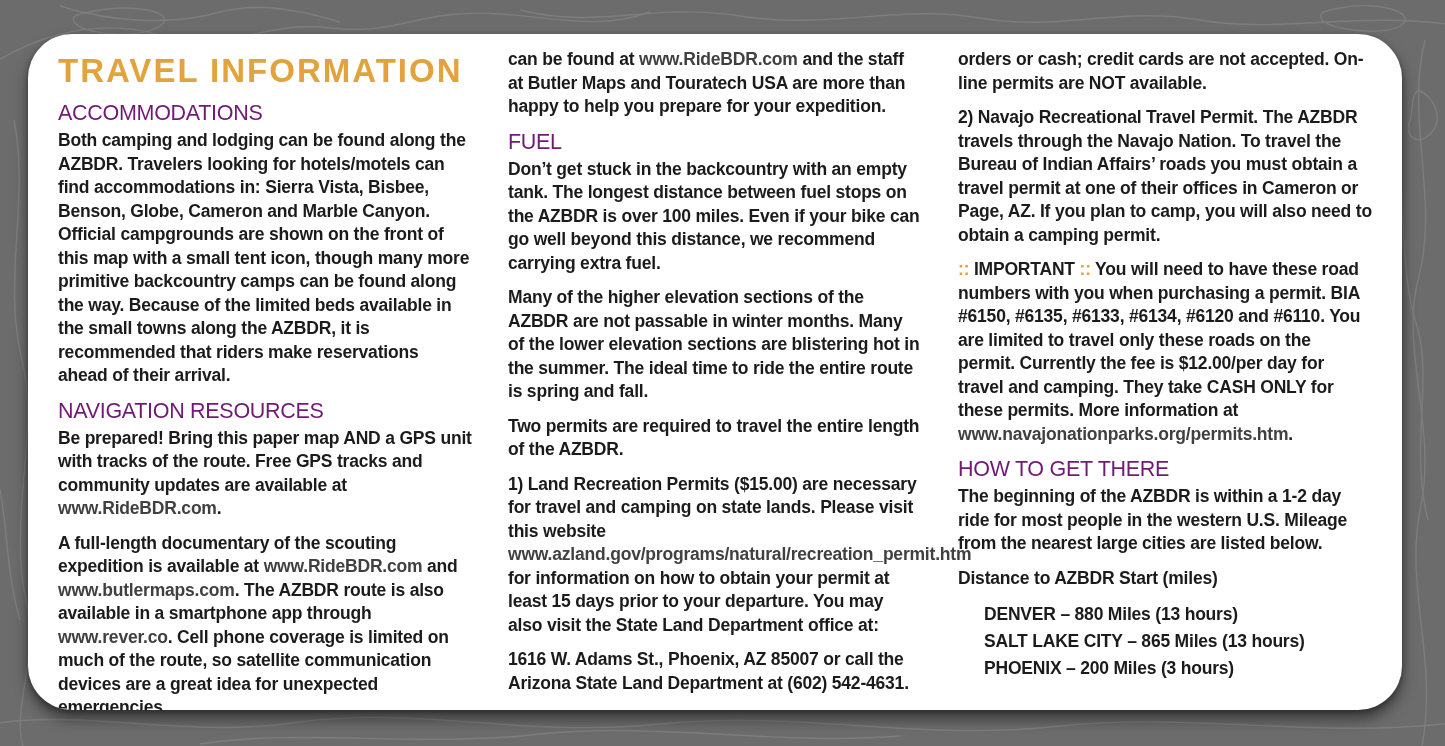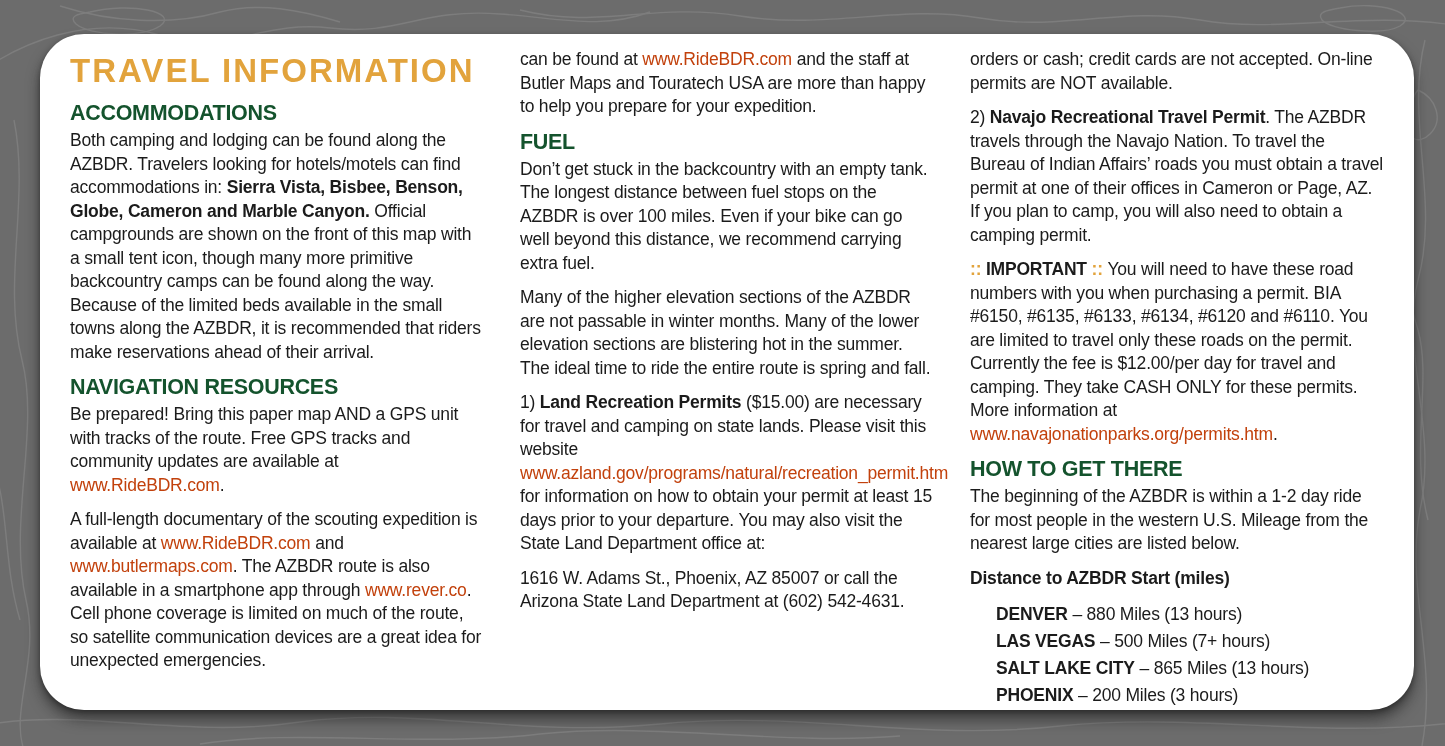--- a/index.html
+++ b/index.html
@@ -6,21 +6,21 @@
     margin: 0; padding: 0;
     width: 1445px; height: 746px;
     background: #6c6c6c;
     overflow: hidden;
     font-family: "Liberation Sans", sans-serif;
   }
   .stage { position: relative; width: 1445px; height: 746px; }
   svg.topo { position: absolute; inset: 0; display: block; }
   .card {
     position: absolute;
-    left: 40px; top: 34px;
+    left: 28px; top: 34px;
     width: 1374px; height: 676px;
     background: #ffffff;
     border-radius: 44px;
     box-shadow: 0 9px 14px rgba(20,20,20,0.55), 0 2px 5px rgba(0,0,0,0.35);
     box-sizing: border-box;
     padding: 14px 30px 8px 30px;
     display: flex;
     gap: 36px;
     overflow: hidden;
   }
@@ -28,42 +28,42 @@
   .title {
     font-size: 33px;
     font-weight: bold;
     letter-spacing: 2px;
     color: #e2a33c;
     margin: 4px 0 10px 0;
     white-space: nowrap;
   }
   .heading {
     font-size: 21.5px;
-    font-weight: bold;
-    color: #14532d;
+    font-weight: normal;
+    color: #701a75;
     letter-spacing: -0.3px;
     margin: 11px 0 3px 0;
   }
   .para {
     font-size: 17.5px;
     line-height: 23.5px;
     letter-spacing: -0.2px;
     color: #1b1b1b;
     margin: 0 0 11px 0;
   }
   .list-line {
     font-size: 17.5px;
     line-height: 27px;
     letter-spacing: -0.2px;
     color: #1b1b1b;
     padding-left: 26px;
   }
-  .s-n { font-weight: normal; }
+  .s-n { font-weight: bold; }
   .s-b { font-weight: bold; }
-  .s-a { font-weight: normal; color: #c2410c; }
+  .s-a { font-weight: bold; color: #404040; }
   .s-ab { font-weight: bold; color: #e2a33c; }
 </style>
 </head>
 <body>
 
 <div class="stage">
 
   <svg class="topo" width="1445" height="746" viewBox="0 0 1445 746" fill="none" stroke="#838383" stroke-width="1.4" opacity="0.75">
     <path d="M-30,80 C20,40 90,15 160,35 C230,55 260,20 330,28 C400,36 420,8 500,14 C560,18 600,30 650,12"></path>
     <path d="M520,10 C600,30 650,2 740,16 C830,30 900,4 980,18 C1060,32 1120,6 1200,20 C1280,34 1360,10 1460,26"></path>
@@ -86,33 +86,33 @@
         <div class="para"><span class="s-n">Both camping and lodging can be found along the AZBDR. Travelers looking for hotels/motels can find accommodations in: </span><span class="s-b">Sierra Vista, Bisbee, Benson, Globe, Cameron and Marble Canyon.</span><span class="s-n"> Official campgrounds are shown on the front of this map with a small tent icon, though many more primitive backcountry camps can be found along the way. Because of the limited beds available in the small towns along the AZBDR, it is recommended that riders make reservations ahead of their arrival.</span></div>
         <div class="heading">NAVIGATION RESOURCES</div>
         <div class="para"><span class="s-n">Be prepared! Bring this paper map AND a GPS unit with tracks of the route. Free GPS tracks and community updates are available at </span><span class="s-a">www.RideBDR.com</span><span class="s-n">.</span></div>
         <div class="para"><span class="s-n">A full-length documentary of the scouting expedition is available at </span><span class="s-a">www.RideBDR.com</span><span class="s-n"> and </span><span class="s-a">www.butlermaps.com</span><span class="s-n">. The AZBDR route is also available in a smartphone app through </span><span class="s-a">www.rever.co</span><span class="s-n">. Cell phone coverage is limited on much of the route, so satellite communication devices are a great idea for unexpected emergencies.</span></div>
       </div>
     <div class="col">
         <div class="para"><span class="s-n">can be found at </span><span class="s-a">www.RideBDR.com</span><span class="s-n"> and the staff at Butler Maps and Touratech USA are more than happy to help you prepare for your expedition.</span></div>
         <div class="heading">FUEL</div>
         <div class="para"><span class="s-n">Don’t get stuck in the backcountry with an empty tank. The longest distance between fuel stops on the AZBDR is over 100 miles. Even if your bike can go well beyond this distance, we recommend carrying extra fuel.</span></div>
         <div class="para"><span class="s-n">Many of the higher elevation sections of the AZBDR are not passable in winter months. Many of the lower elevation sections are blistering hot in the summer. The ideal time to ride the entire route is spring and fall.</span></div>
+        <div class="para"><span class="s-n">Two permits are required to travel the entire length of the AZBDR.</span></div>
         <div class="para"><span class="s-n">1) </span><span class="s-b">Land Recreation Permits</span><span class="s-n"> ($15.00) are necessary for travel and camping on state lands. Please visit this website </span><span class="s-a">www.azland.gov/programs/natural/recreation_permit.htm</span><span class="s-n"> for information on how to obtain your permit at least 15 days prior to your departure. You may also visit the State Land Department office at:</span></div>
         <div class="para"><span class="s-n">1616 W. Adams St., Phoenix, AZ 85007 or call the Arizona State Land Department at (602) 542-4631.</span></div>
       </div>
     <div class="col">
         <div class="para"><span class="s-n">orders or cash; credit cards are not accepted. On-line permits are NOT available.</span></div>
         <div class="para"><span class="s-n">2) </span><span class="s-b">Navajo Recreational Travel Permit</span><span class="s-n">. The AZBDR travels through the Navajo Nation. To travel the Bureau of Indian Affairs’ roads you must obtain a travel permit at one of their offices in Cameron or Page, AZ. If you plan to camp, you will also need to obtain a camping permit.</span></div>
         <div class="para"><span class="s-ab">:: </span><span class="s-b">IMPORTANT</span><span class="s-ab"> :: </span><span class="s-n">You will need to have these road numbers with you when purchasing a permit. BIA #6150, #6135, #6133, #6134, #6120 and #6110. You are limited to travel only these roads on the permit. Currently the fee is $12.00/per day for travel and camping. They take CASH ONLY for these permits. More information at </span><span class="s-a">www.navajonationparks.org/permits.htm</span><span class="s-n">.</span></div>
         <div class="heading">HOW TO GET THERE</div>
         <div class="para"><span class="s-n">The beginning of the AZBDR is within a 1-2 day ride for most people in the western U.S. Mileage from the nearest large cities are listed below.</span></div>
         <div class="para"><span class="s-b">Distance to AZBDR Start (miles)</span></div>
         <div>
           <div class="list-line"><span class="s-b">DENVER</span><span class="s-n"> – 880 Miles (13 hours)</span></div>
-          <div class="list-line"><span class="s-b">LAS VEGAS</span><span class="s-n"> – 500 Miles (7+ hours)</span></div>
           <div class="list-line"><span class="s-b">SALT LAKE CITY</span><span class="s-n"> – 865 Miles (13 hours)</span></div>
           <div class="list-line"><span class="s-b">PHOENIX</span><span class="s-n"> – 200 Miles (3 hours)</span></div>
           <div class="list-line"></div>
         </div>
       </div>
   </div>
 
 </div>
 
 </body></html>

